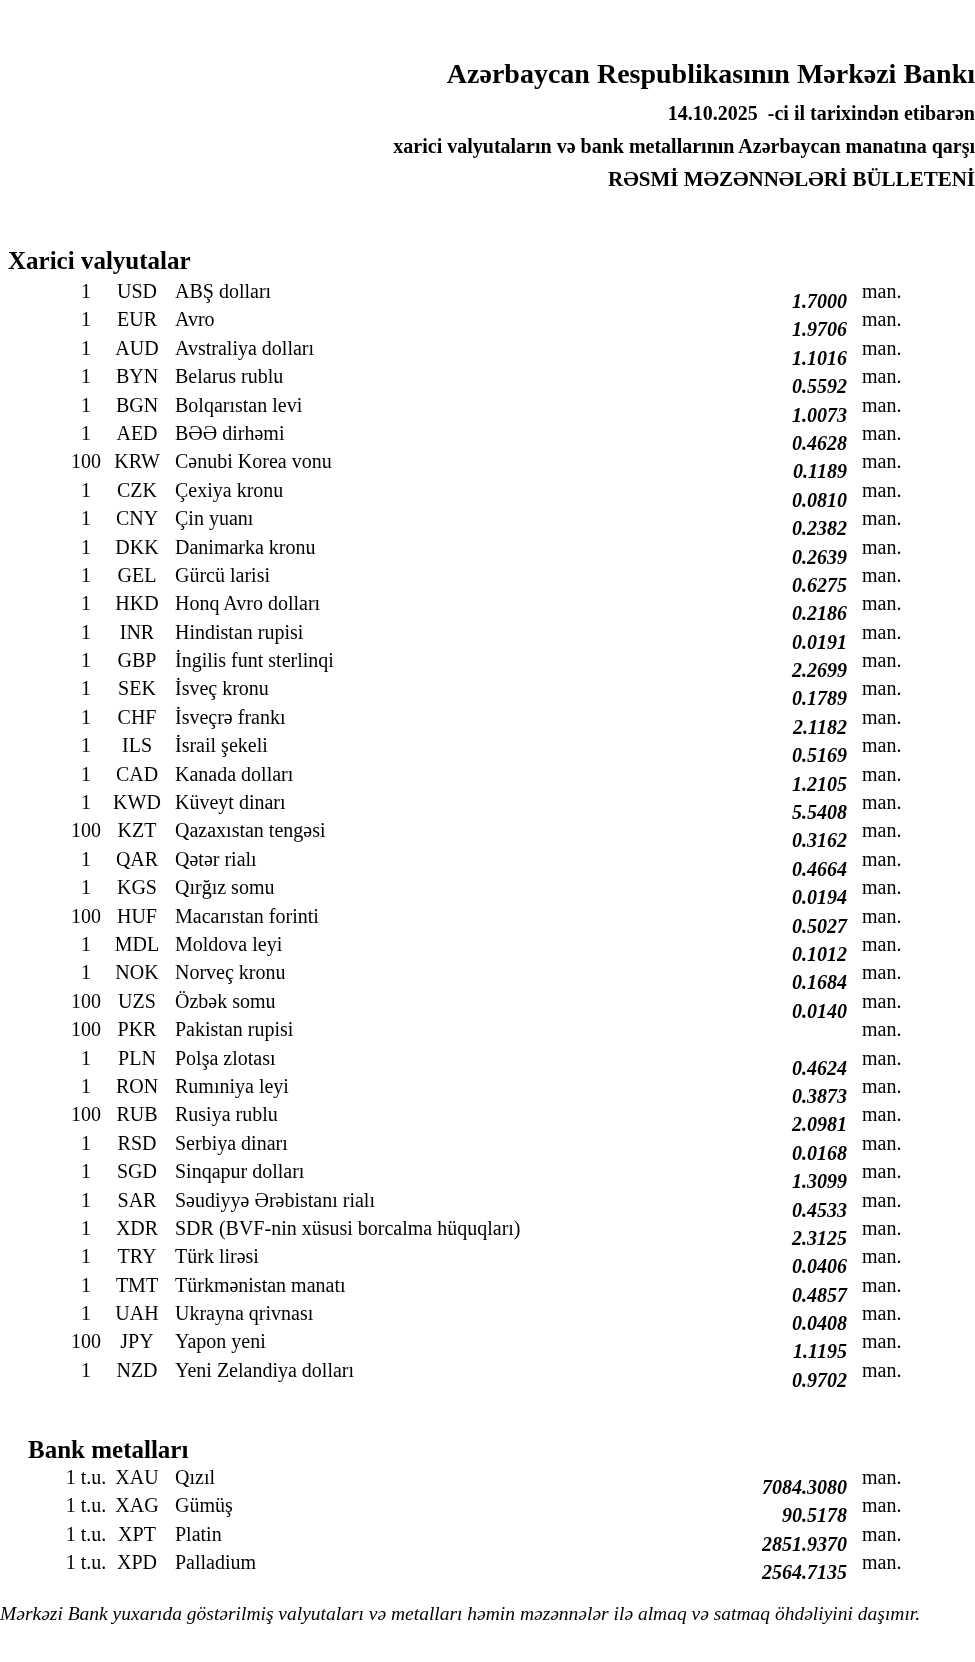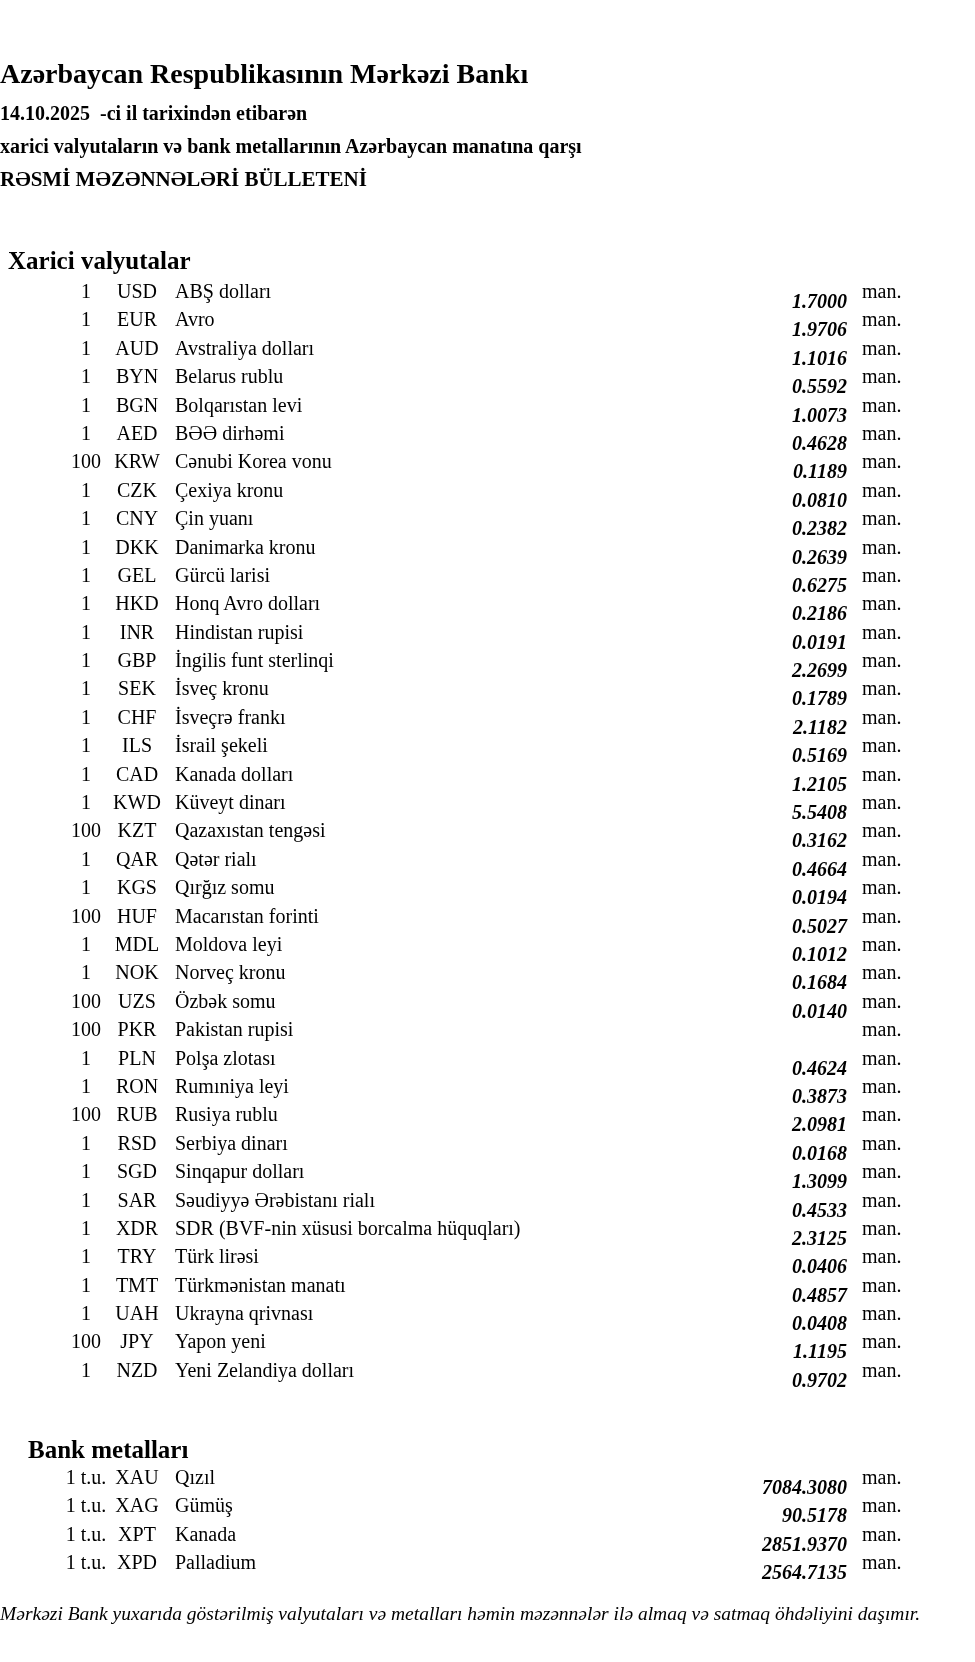--- a/index.html
+++ b/index.html
@@ -13,21 +13,21 @@
     height: 1662px;
     background: #ffffff;
     color: #000000;
     font-family: "Liberation Serif", "DejaVu Serif", serif;
     overflow: hidden;
   }
   .center-line {
     position: absolute;
     left: 0;
     right: 0;
-    text-align: left;
+    text-align: right;
     font-weight: 700;
   }
   .bank-title     { top: 58px;  font-size: 28px; }
   .date-line      { top: 102px; font-size: 20px; white-space: pre; }
   .subtitle       { top: 135px; font-size: 20px; }
   .bulletin-title { top: 167px; font-size: 21px; }
   .section-heading {
     position: absolute;
     left: 8px;
     right: 0;
@@ -419,21 +419,21 @@
         <span class="col qty">1 t.u.</span>
         <span class="col code">XAG</span>
         <span class="col name">Gümüş</span>
         <span class="col rate">90.5178</span>
         <span class="col unit">man.</span>
       </div>
 
       <div class="row">
         <span class="col qty">1 t.u.</span>
         <span class="col code">XPT</span>
-        <span class="col name">Kanada</span>
+        <span class="col name">Platin</span>
         <span class="col rate">2851.9370</span>
         <span class="col unit">man.</span>
       </div>
 
       <div class="row">
         <span class="col qty">1 t.u.</span>
         <span class="col code">XPD</span>
         <span class="col name">Palladium</span>
         <span class="col rate">2564.7135</span>
         <span class="col unit">man.</span>

